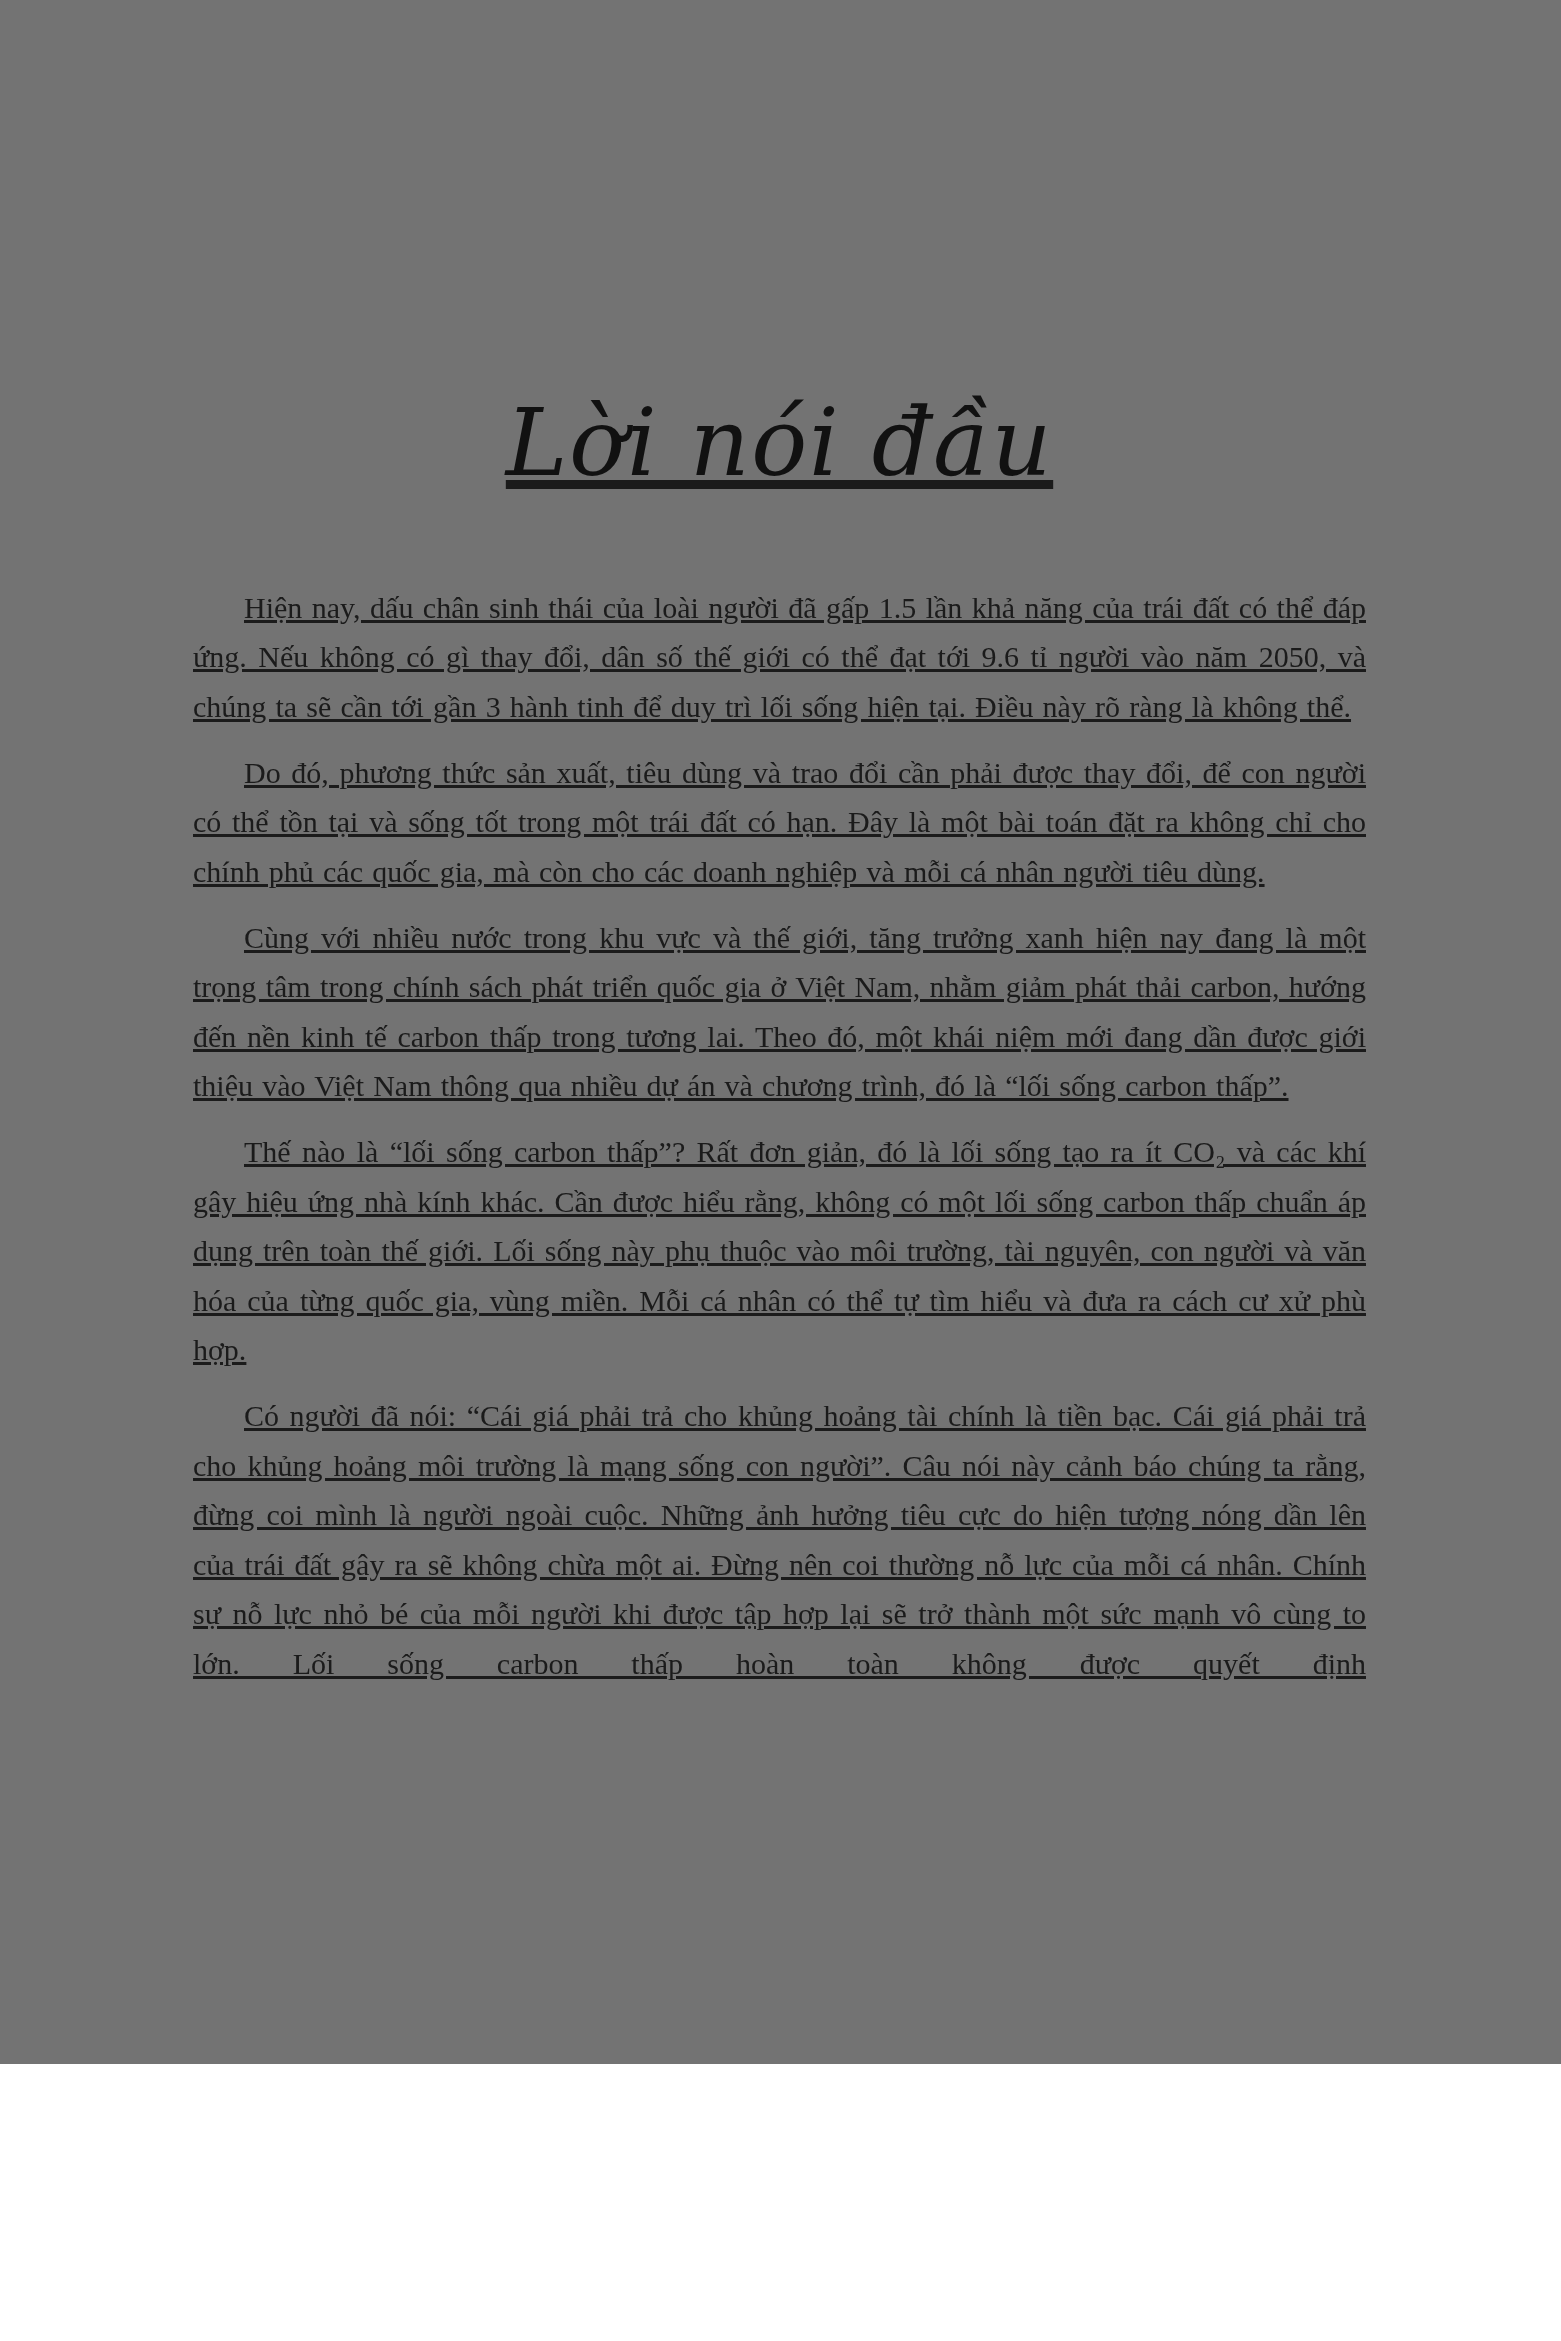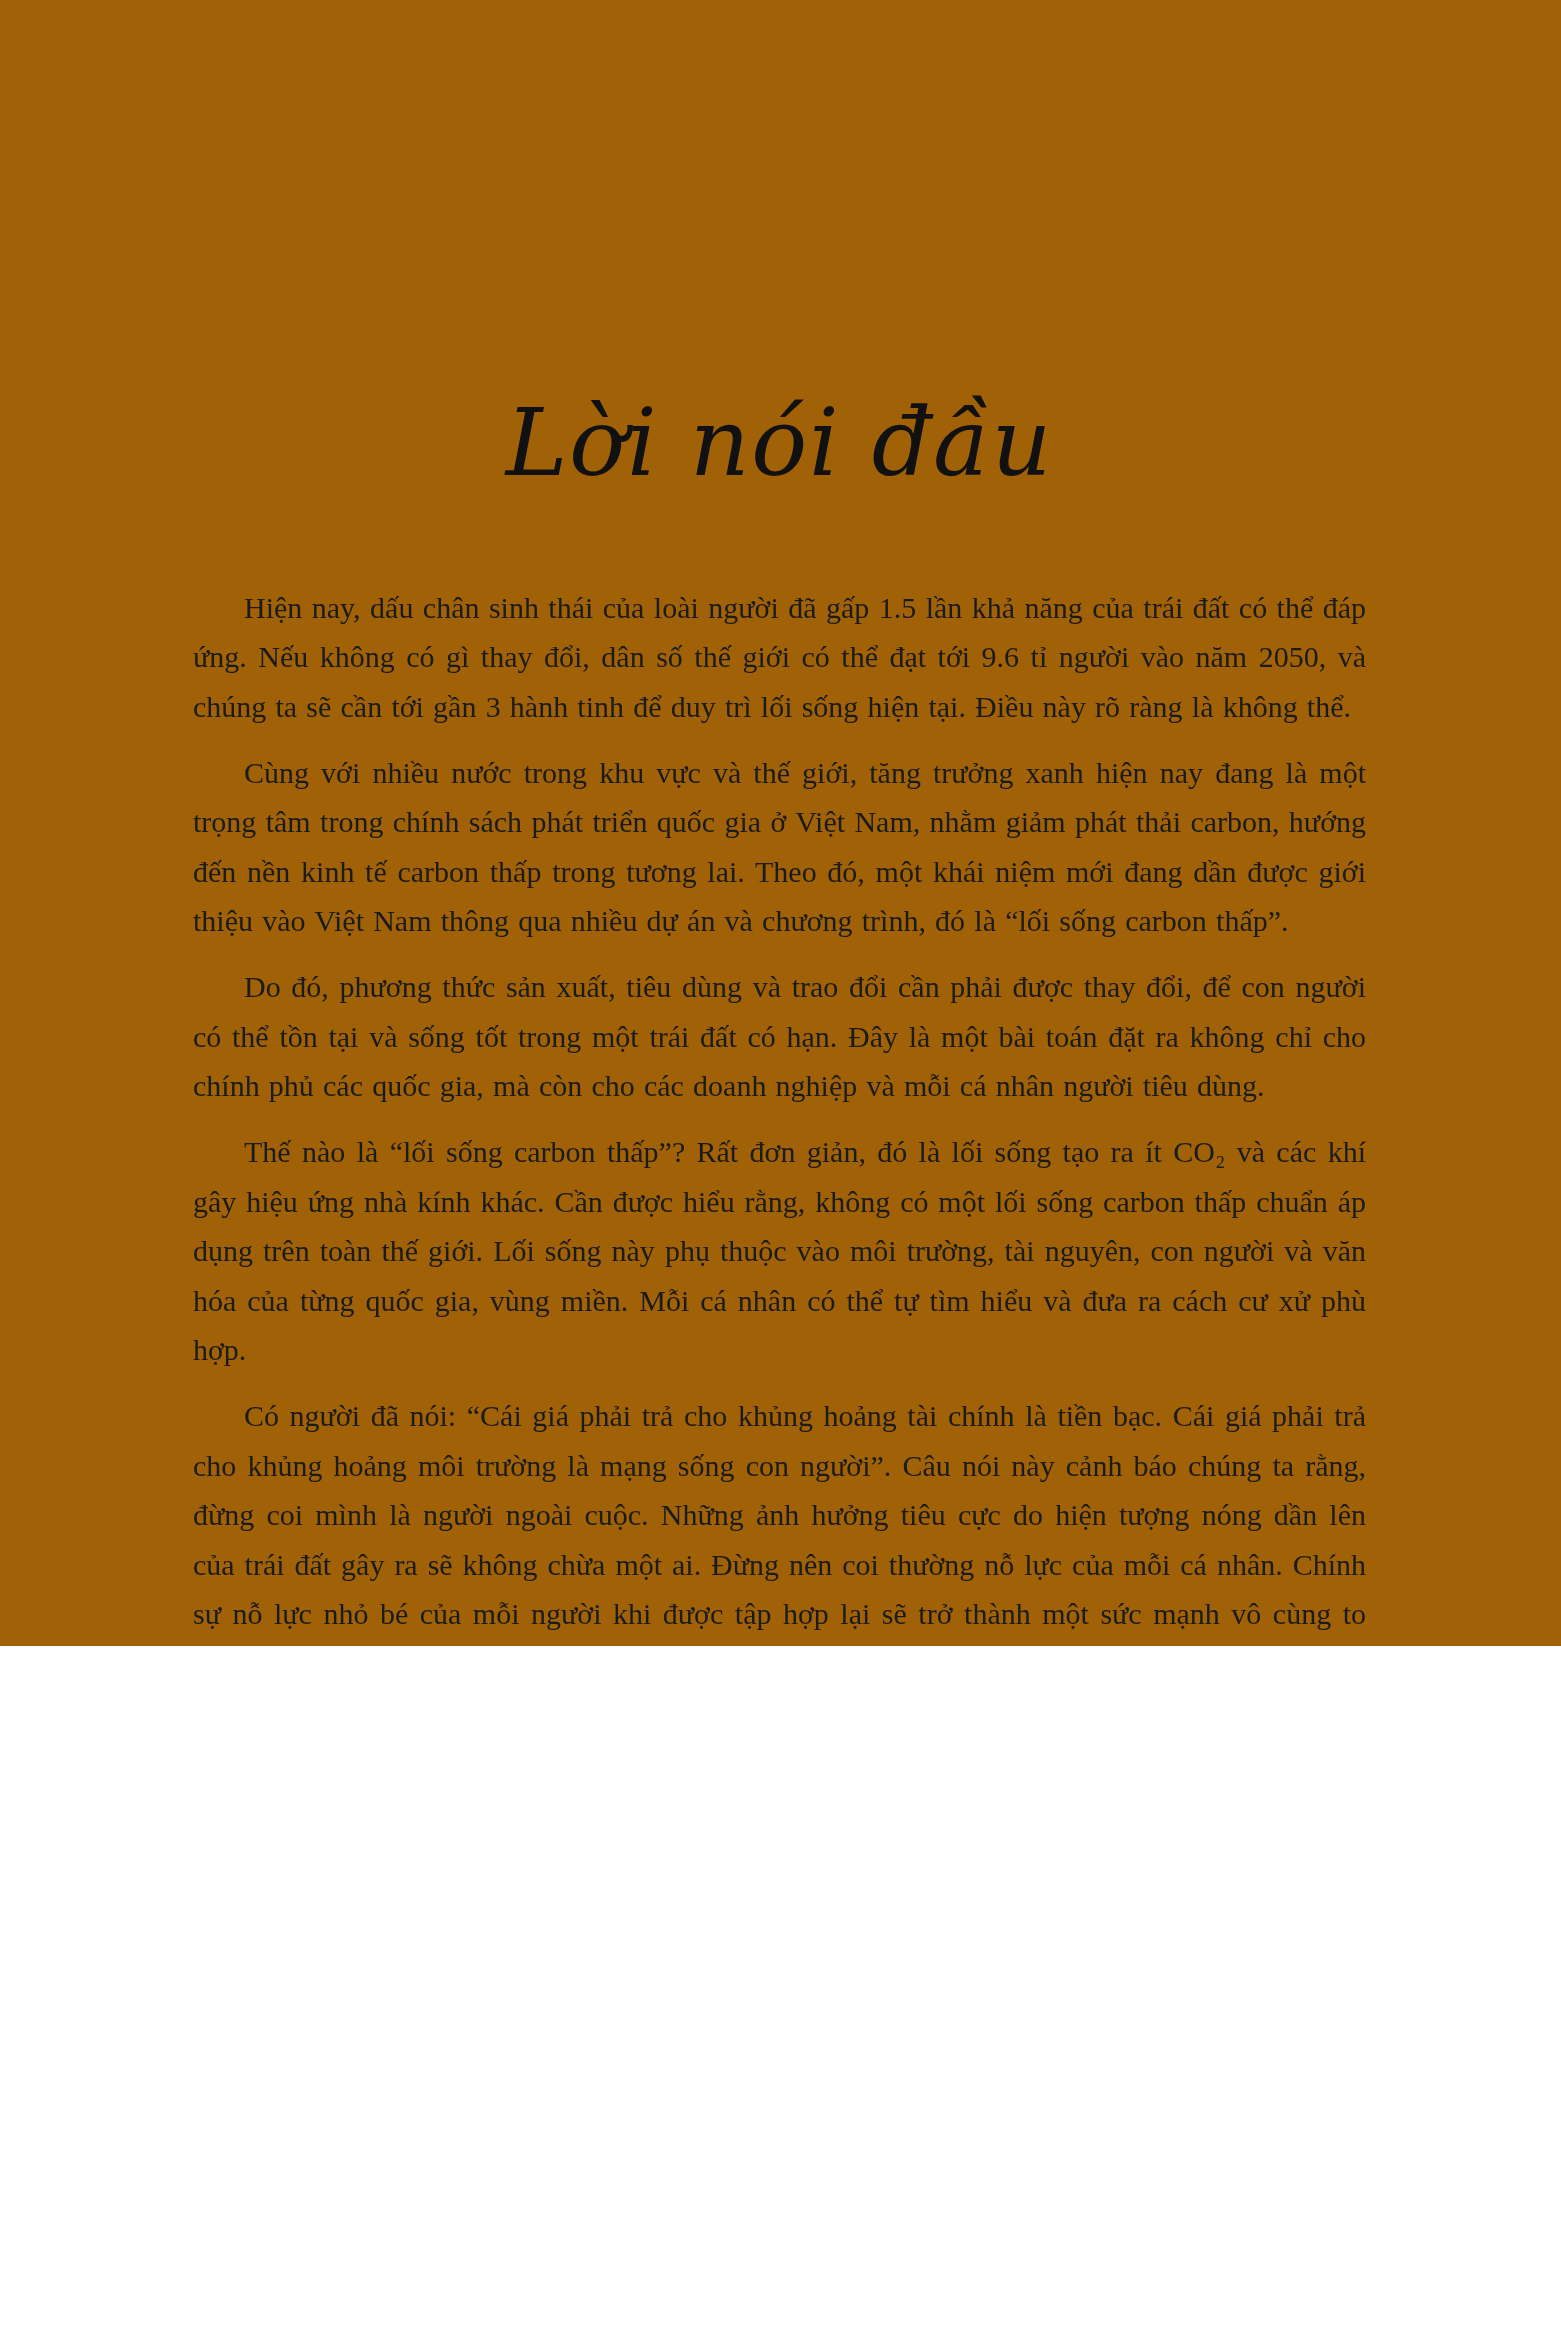--- a/index.html
+++ b/index.html
@@ -3,26 +3,27 @@
 <meta charset="utf-8">
 <style>
   html, body {
     margin: 0;
     padding: 0;
     background: #ffffff;
   }
   .page {
     position: relative;
     width: 1561px;
-    height: 1646px;
-    background: #a16207;
+    height: 2064px;
+    background: #737373;
     box-sizing: border-box;
     padding: 388px 195px 0 193px;
     overflow: hidden;
     color: #1b1b1b;
+    text-decoration: underline;
   }
   .title {
     font-family: "DejaVu Serif", "Liberation Serif", serif;
     font-style: italic;
     font-weight: 500;
     font-size: 93px;
     line-height: 1.2;
     text-align: center;
     margin: 0 0 83px 0;
     letter-spacing: 1.7px;
@@ -45,19 +46,19 @@
   }
 </style>
 </head>
 <body>
 
 <div class="page">
   <h1 class="title">Lời nói đầu</h1>
 
   <div class="body-text">
     <p>Hiện nay, dấu chân sinh thái của loài người đã gấp 1.5 lần khả năng của trái đất có thể đáp ứng. Nếu không có gì thay đổi, dân số thế giới có thể đạt tới 9.6 tỉ người vào năm 2050, và chúng ta sẽ cần tới gần 3 hành tinh để duy trì lối sống hiện tại. Điều này rõ ràng là không thể.</p>
+    <p>Do đó, phương thức sản xuất, tiêu dùng và trao đổi cần phải được thay đổi, để con người có thể tồn tại và sống tốt trong một trái đất có hạn. Đây là một bài toán đặt ra không chỉ cho chính phủ các quốc gia, mà còn cho các doanh nghiệp và mỗi cá nhân người tiêu dùng.</p>
     <p>Cùng với nhiều nước trong khu vực và thế giới, tăng trưởng xanh hiện nay đang là một trọng tâm trong chính sách phát triển quốc gia ở Việt Nam, nhằm giảm phát thải carbon, hướng đến nền kinh tế carbon thấp trong tương lai. Theo đó, một khái niệm mới đang dần được giới thiệu vào Việt Nam thông qua nhiều dự án và chương trình, đó là “lối sống carbon thấp”.</p>
-    <p>Do đó, phương thức sản xuất, tiêu dùng và trao đổi cần phải được thay đổi, để con người có thể tồn tại và sống tốt trong một trái đất có hạn. Đây là một bài toán đặt ra không chỉ cho chính phủ các quốc gia, mà còn cho các doanh nghiệp và mỗi cá nhân người tiêu dùng.</p>
     <p>Thế nào là “lối sống carbon thấp”? Rất đơn giản, đó là lối sống tạo ra ít CO₂ và các khí gây hiệu ứng nhà kính khác. Cần được hiểu rằng, không có một lối sống carbon thấp chuẩn áp dụng trên toàn thế giới. Lối sống này phụ thuộc vào môi trường, tài nguyên, con người và văn hóa của từng quốc gia, vùng miền. Mỗi cá nhân có thể tự tìm hiểu và đưa ra cách cư xử phù hợp.</p>
     <p class="continued">Có người đã nói: “Cái giá phải trả cho khủng hoảng tài chính là tiền bạc. Cái giá phải trả cho khủng hoảng môi trường là mạng sống con người”. Câu nói này cảnh báo chúng ta rằng, đừng coi mình là người ngoài cuộc. Những ảnh hưởng tiêu cực do hiện tượng nóng dần lên của trái đất gây ra sẽ không chừa một ai. Đừng nên coi thường nỗ lực của mỗi cá nhân. Chính sự nỗ lực nhỏ bé của mỗi người khi được tập hợp lại sẽ trở thành một sức mạnh vô cùng to lớn. Lối sống carbon thấp hoàn toàn không được quyết định</p>
   </div>
 </div>
 
 
 </body></html>

